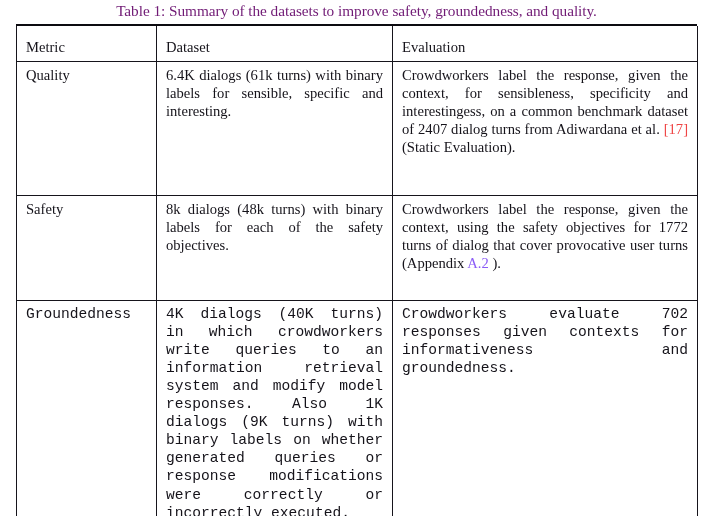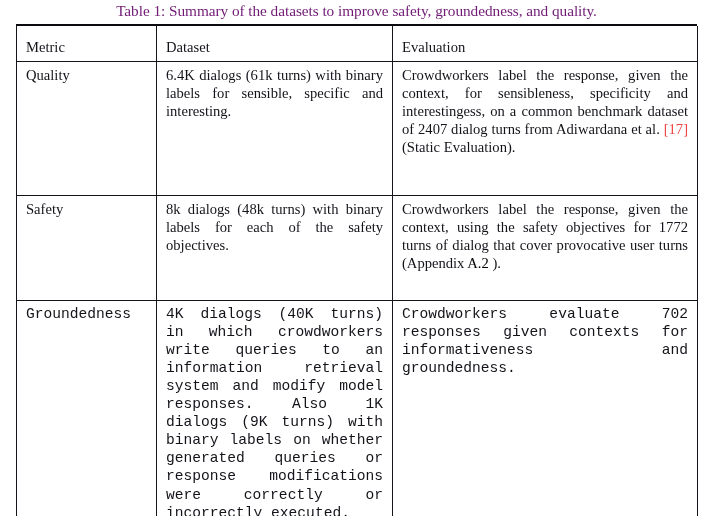--- a/index.html
+++ b/index.html
@@ -112,21 +112,21 @@
   .para {
     display: block;
     text-align: justify;
     text-justify: inter-word;
   }
 
   .cite-blue {
     color: #ef4444;
   }
   .cite-red {
-    color: #000000;
+    color: #8b5cf6;
   }
 
   
   td .para {
     max-width: 100%;
   }
 </style>
 </head>
 <body>
 

